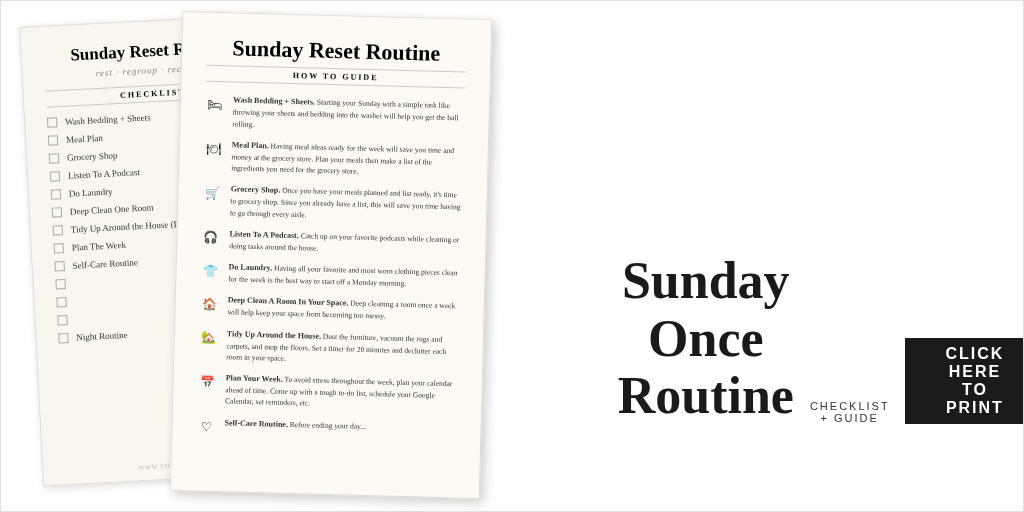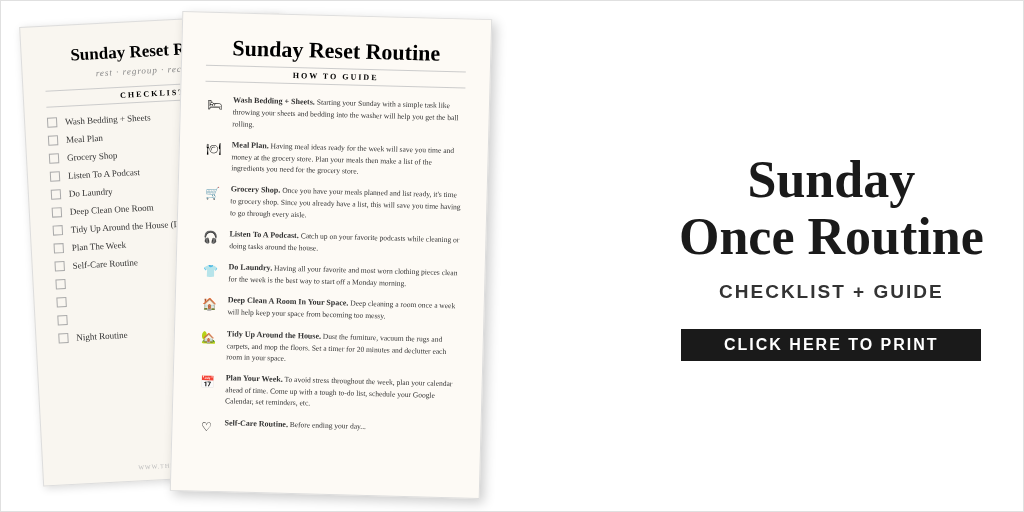--- a/index.html
+++ b/index.html
@@ -160,40 +160,40 @@
 
     .guide-item .guide-text strong {
       font-size: 8px;
     }
 
     
     .right-section {
       width: 384px;
       height: 416px;
       display: flex;
-      flex-direction: column;
-      align-items: center;
+      flex-direction: row;
+      align-items: flex-end;
       justify-content: center;
       padding: 40px 30px;
       gap: 16px;
     }
 
     .main-title {
       font-family: Georgia, 'Times New Roman', serif;
       font-size: 52px;
       font-weight: bold;
       text-align: center;
       line-height: 1.1;
       color: #1a1a1a;
     }
 
     .sub-label {
       font-family: Arial, Helvetica, sans-serif;
-      font-size: 19px;
-      font-weight: bold;
+      font-size: 11px;
+      font-weight: normal;
       letter-spacing: 2px;
       text-transform: uppercase;
       color: #333;
       text-align: center;
     }
 
     .print-button {
       background: #1a1a1a;
       color: #ffffff;
       font-family: Arial, Helvetica, sans-serif;

